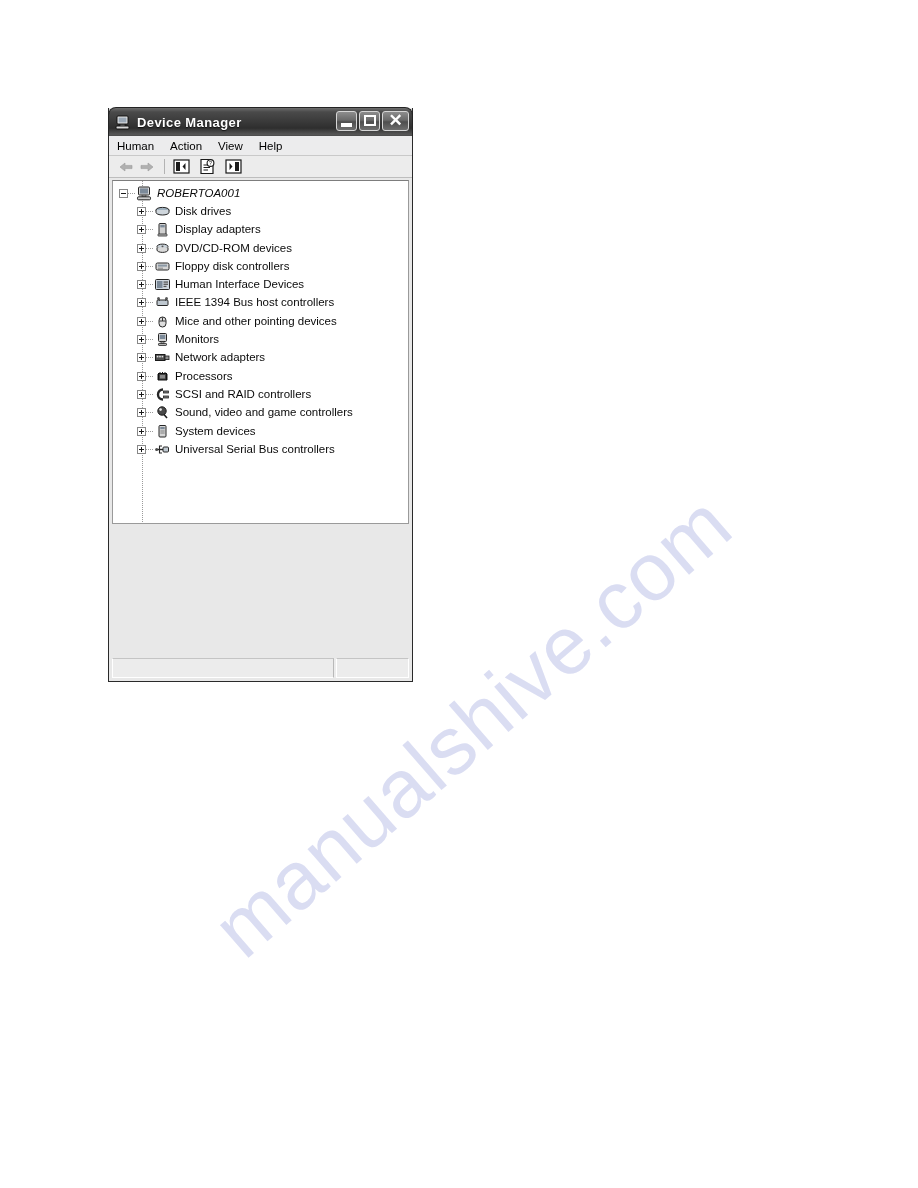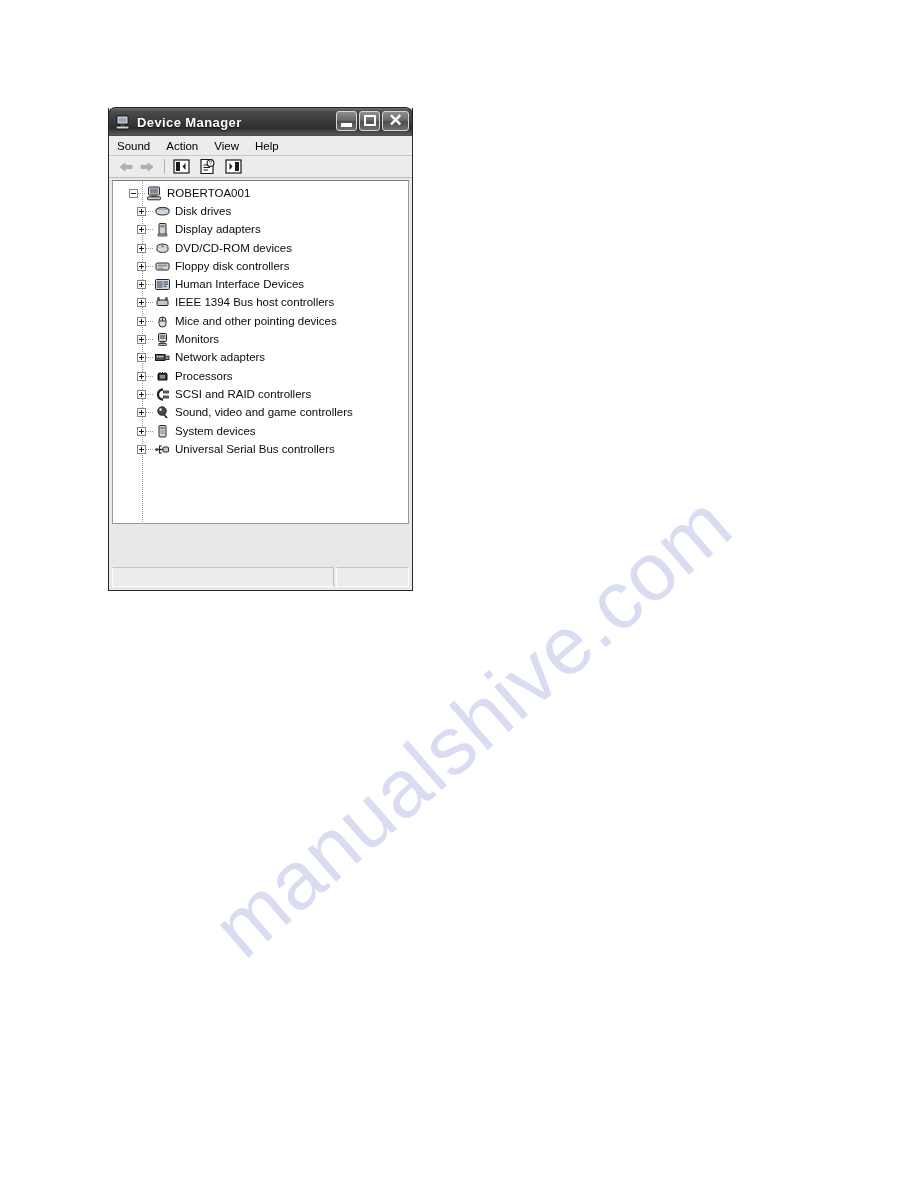--- a/index.html
+++ b/index.html
@@ -38,21 +38,21 @@
     opacity: .95;
   }
   #wm-main { left: 195px; top: 905px; }
 
   
   #device-manager-window {
     position: absolute;
     left: 108px;
     top: 108px;
     width: 305px;
-    height: 483px;
+    height: 574px;
     z-index: 5;
     background: #e8e8e8;
     border: 1px solid #2a2a2a;
     border-top: none;
     box-sizing: border-box;
     box-shadow: 0 0 0 0 transparent;
   }
 
   
   #title-bar {
@@ -182,21 +182,21 @@
     position: relative;
     padding-top: 3px;
   }
   .tree-row {
     height: 18.3px;
     display: flex;
     align-items: center;
     position: relative;
     white-space: nowrap;
   }
-  .tree-row.root { padding-left: 16px; }
+  .tree-row.root { padding-left: 6px; font-style: italic; }
   .tree-row.child { padding-left: 24px; }
   .expander {
     width: 9px; height: 9px;
     border: 1px solid #878787;
     background: #ffffff;
     position: relative;
     flex: none;
     box-sizing: border-box;
   }
   .expander::before {
@@ -294,21 +294,21 @@
       <div class="win-btn">
         <span class="btn-glyph-max"></span>
       </div>
       <div class="win-btn close">
         <span class="btn-glyph-close">✕</span>
       </div>
     </div>
   </div>
 
   <div id="menu-bar">
-    <span class="menu-item">Sound</span>
+    <span class="menu-item">Human</span>
     <span class="menu-item">Action</span>
     <span class="menu-item">View</span>
     <span class="menu-item">Help</span>
   </div>
 
   <div id="toolbar">
     <span class="tb-arrow">
       <svg width="18" height="16" viewBox="0 0 18 16">
         <path d="M3 8 L8 4 L8 6.4 L15 6.4 L15 9.6 L8 9.6 L8 12 Z" fill="#b0b0b0" stroke="#9a9a9a" stroke-width=".6"></path>
       </svg>

